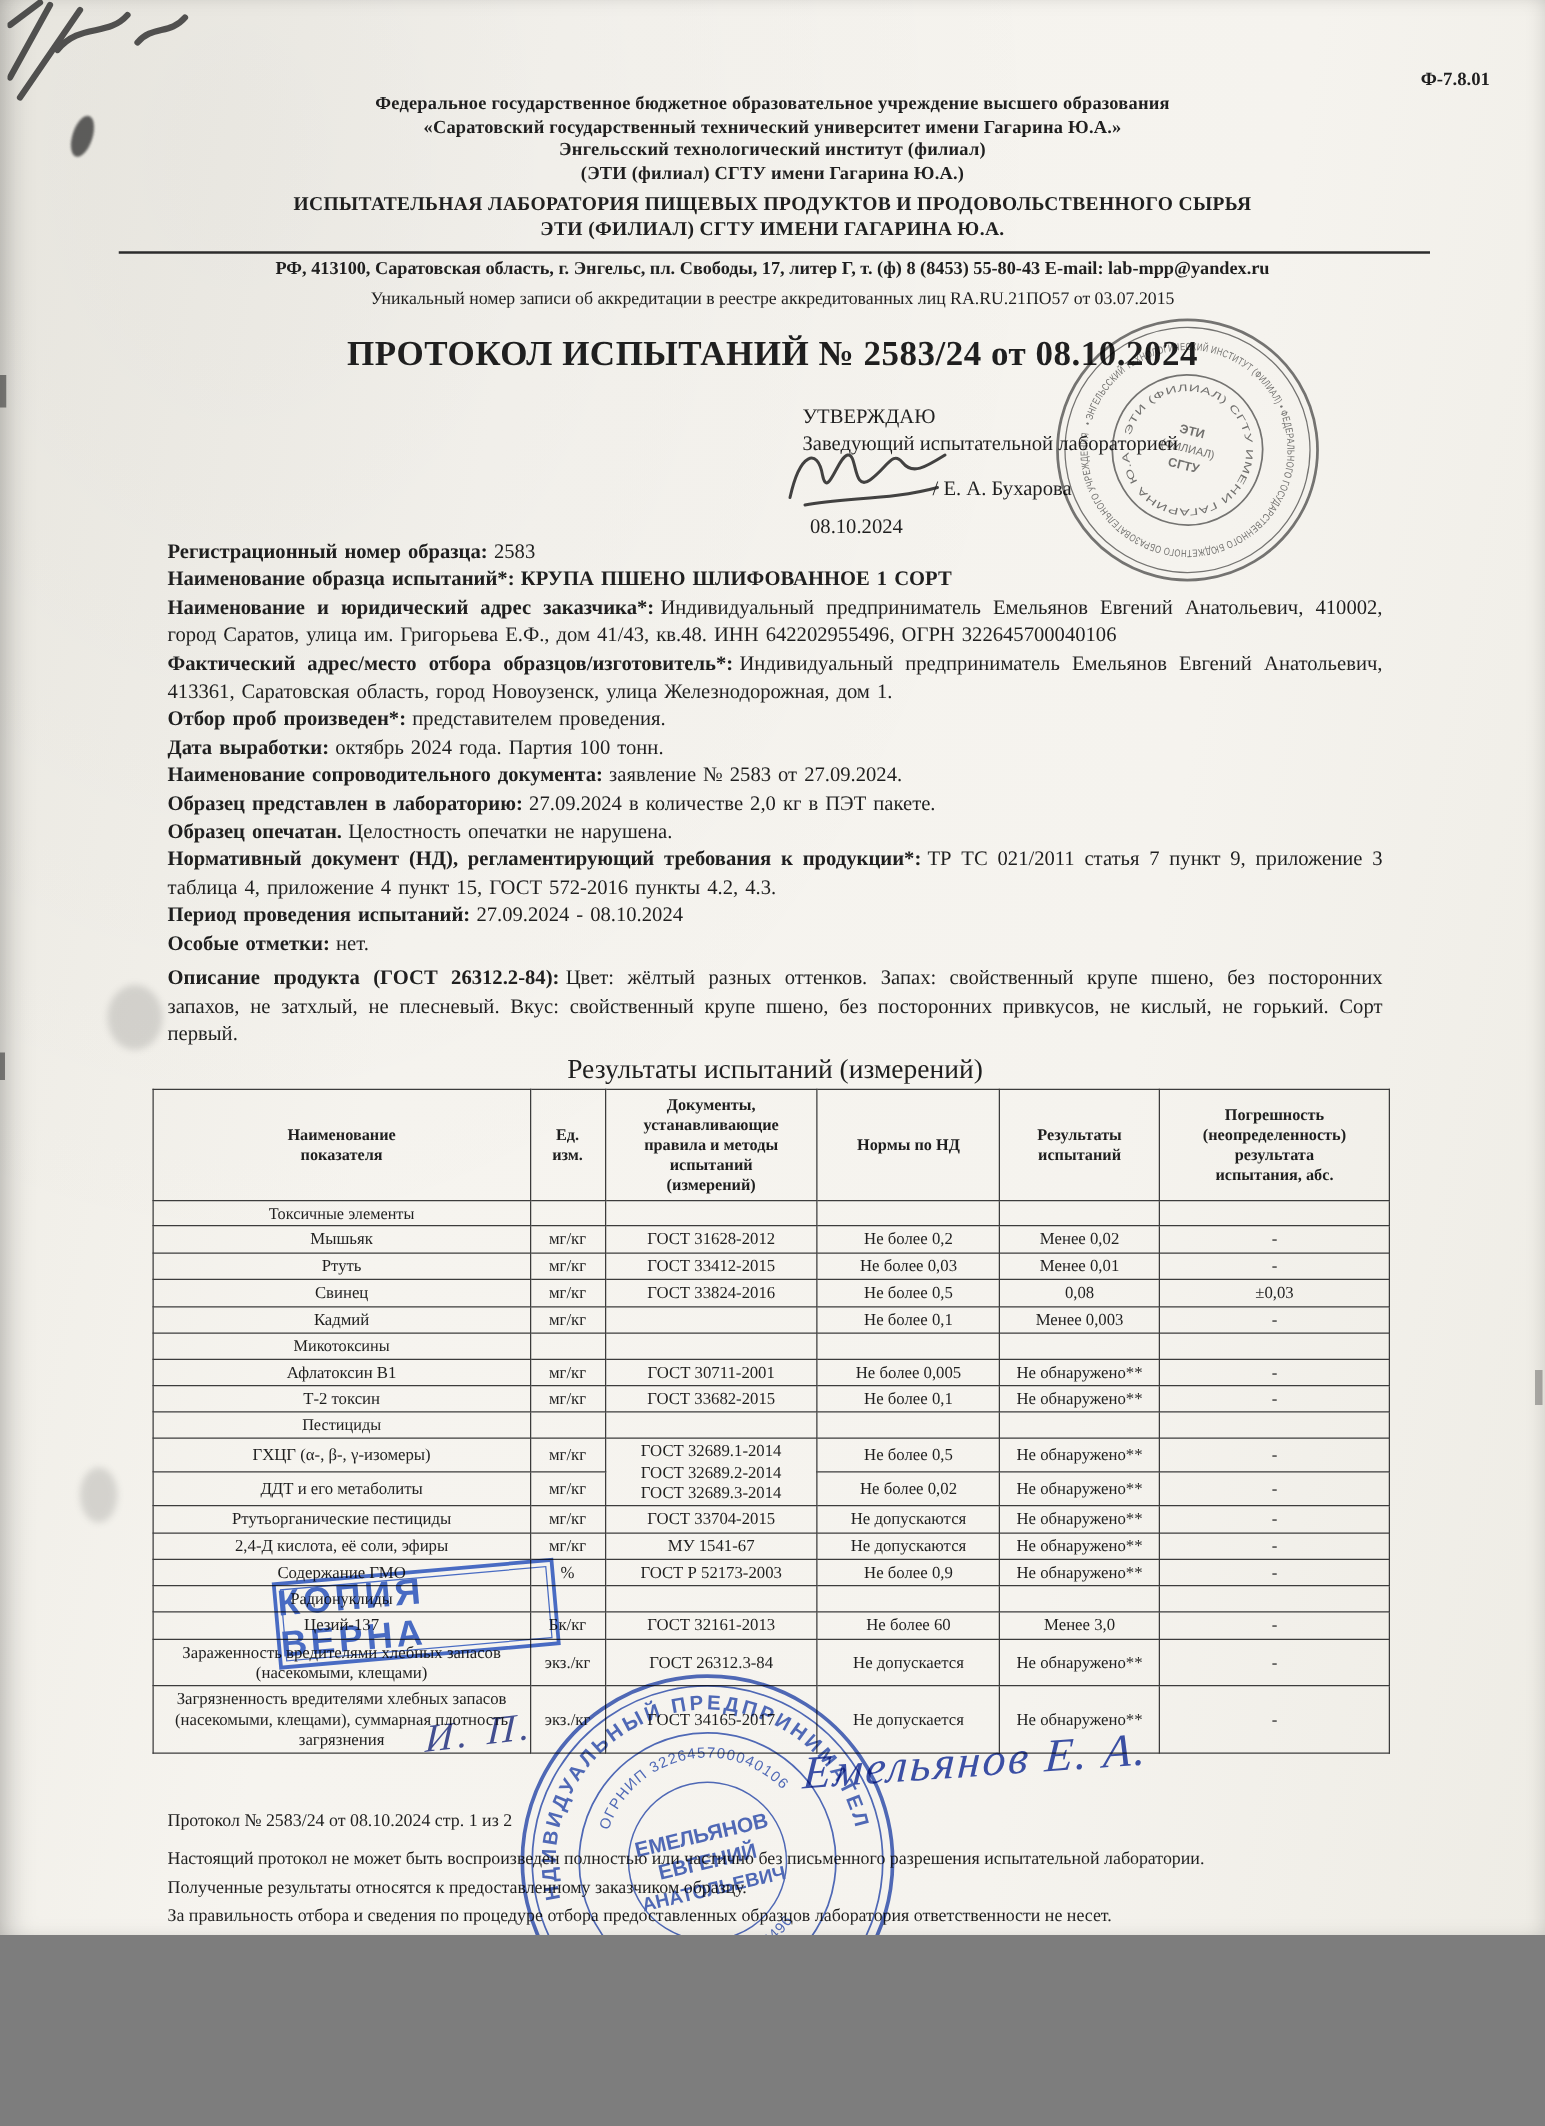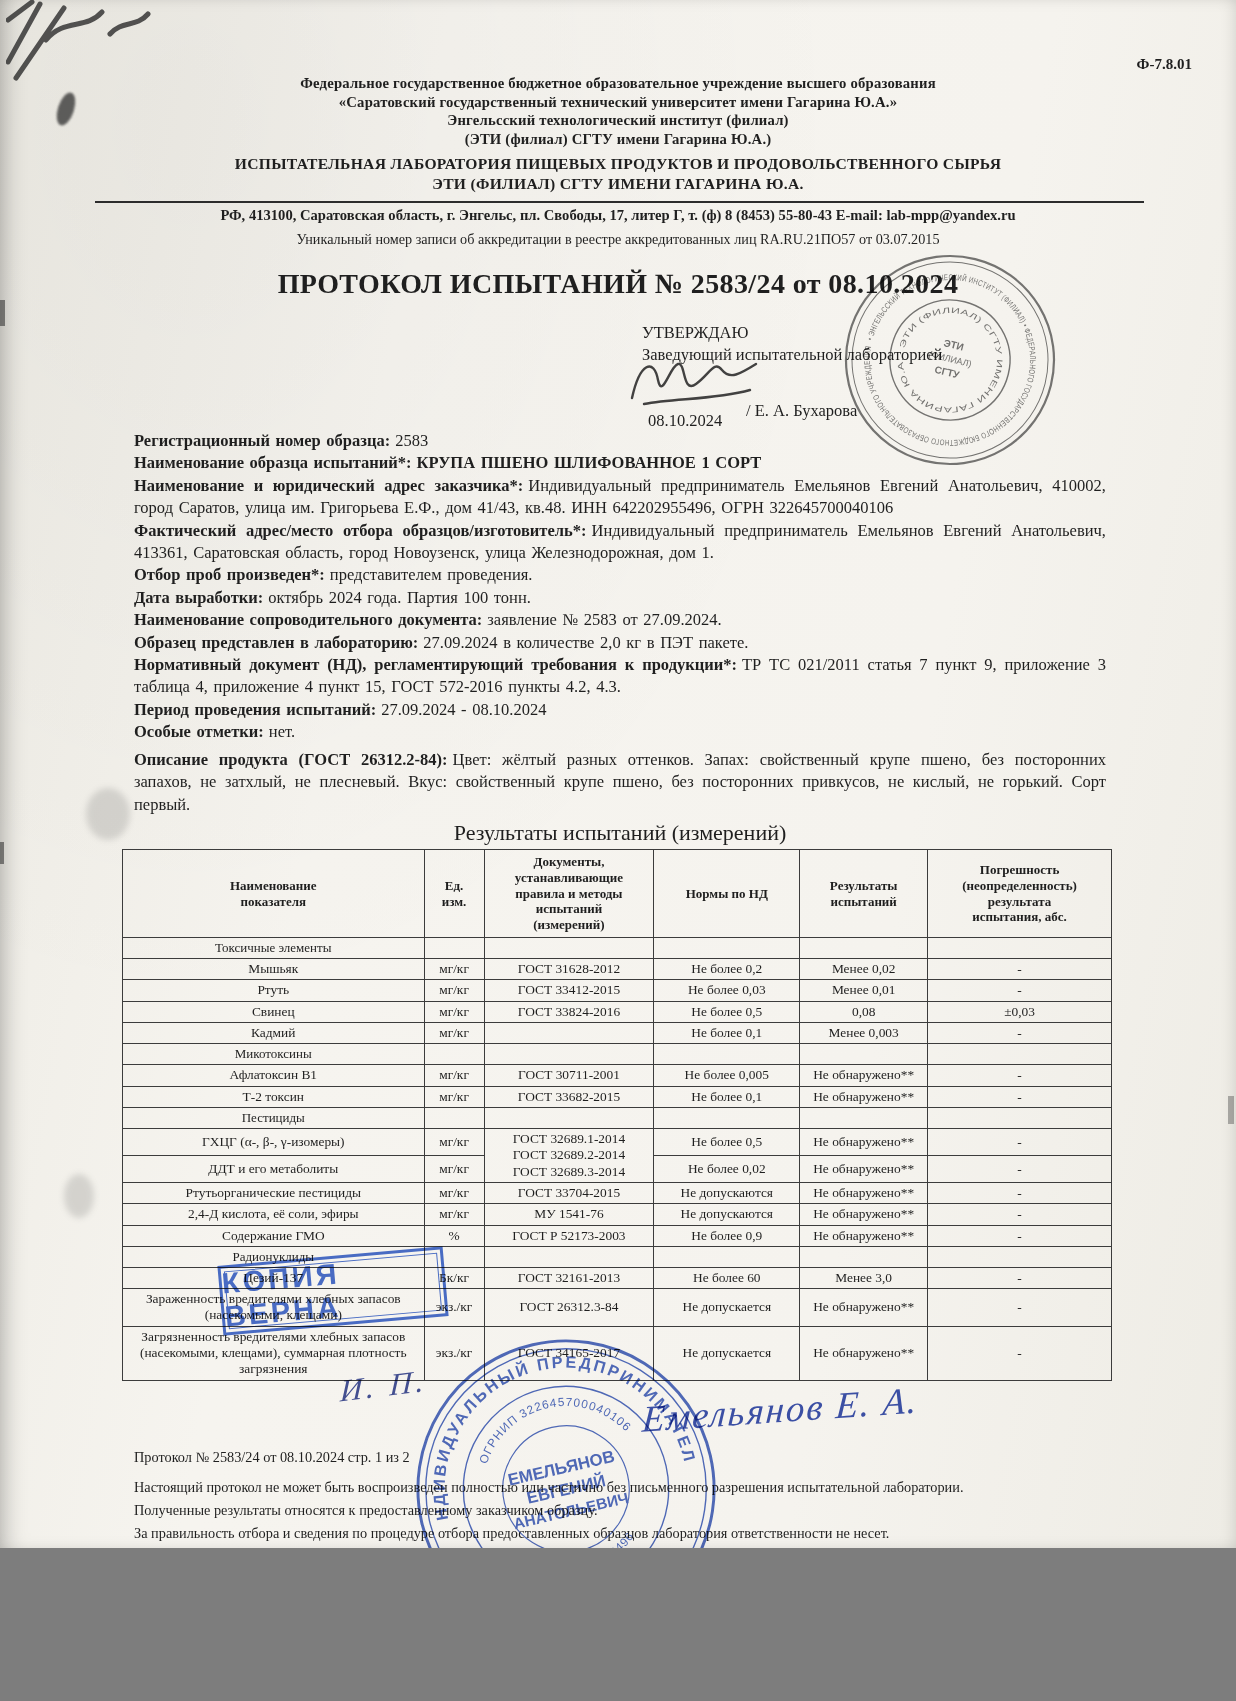--- a/index.html
+++ b/index.html
@@ -20,21 +20,21 @@
   .lab-block { margin-top:6px; }
   .lab-line { font-size:15.6px; font-weight:bold; line-height:19.5px; letter-spacing:.3px; }
   .head-rule { position:absolute; top:201px; left:95px; right:92px; border-top:2.2px solid #2c2c2c; }
   .addr-line { position:absolute; top:207px; left:110px; right:110px; text-align:center; font-size:14.6px; font-weight:bold; }
   .accred-line { position:absolute; top:231px; left:110px; right:110px; text-align:center; font-size:14.2px; }
   .doc-title { position:absolute; top:268px; left:110px; right:110px; text-align:center; font-size:28px; font-weight:bold; letter-spacing:.4px; }
 
   .approval { position:absolute; left:642px; top:322px; width:350px; font-size:16.5px; line-height:22px; }
   .sig-row { position:relative; height:44px; }
   .sig-black { position:absolute; left:-18px; top:-12px; }
-  .sig-name { position:absolute; left:104px; top:14px;margin-top:20px; }
+  .sig-name { position:absolute; left:104px; top:14px; }
   .appr-date { margin-left:6px; }
 
   .doc-body { position:absolute; left:134px; right:130px; top:430px; }
   .field { font-size:16.5px; line-height:22.4px; text-align:justify; word-spacing:1.5px; }
   .field b { margin-right:5px; }
   .v-bold span { font-weight:bold;font-family:Liberation Serif, serif; }
   .desc { margin-top:5px; }
   .results-title { margin-top:4px; text-align:center; font-size:22px; }
 
   table.results { border-collapse:collapse; margin-top:3px; margin-left:-12px; width:990px;
@@ -144,20 +144,21 @@
 
   <section class="doc-body">
     <p class="field"><b>Регистрационный номер образца:</b><span>2583</span></p>
     <p class="field v-bold"><b>Наименование  образца  испытаний*:</b><span>КРУПА ПШЕНО ШЛИФОВАННОЕ 1 СОРТ</span></p>
     <p class="field"><b>Наименование  и  юридический  адрес  заказчика*:</b><span>Индивидуальный  предприниматель  Емельянов  Евгений Анатольевич,  410002,  город  Саратов,  улица  им.  Григорьева  Е.Ф.,  дом  41/43,  кв.48.  ИНН  642202955496,  ОГРН 322645700040106</span></p>
     <p class="field"><b>Фактический адрес/место отбора образцов/изготовитель*:</b><span>Индивидуальный предприниматель Емельянов Евгений Анатольевич,  413361, Саратовская область, город Новоузенск, улица Железнодорожная, дом 1.</span></p>
     <p class="field"><b>Отбор проб произведен*:</b><span>представителем проведения.</span></p>
     <p class="field"><b>Дата выработки:</b><span>октябрь 2024 года.  Партия  100 тонн.</span></p>
     <p class="field"><b>Наименование сопроводительного документа:</b><span>заявление № 2583 от 27.09.2024.</span></p>
     <p class="field"><b>Образец  представлен в лабораторию:</b><span>27.09.2024 в количестве  2,0  кг в ПЭТ пакете.</span></p>
+    <p class="field"><b>Образец  опечатан.</b><span>Целостность опечатки не нарушена.</span></p>
     <p class="field"><b>Нормативный документ (НД), регламентирующий требования к продукции*:</b><span>ТР ТС 021/2011 статья 7 пункт 9, приложение 3 таблица 4, приложение 4 пункт 15,  ГОСТ 572-2016 пункты 4.2, 4.3.</span></p>
     <p class="field"><b>Период проведения испытаний:</b><span>27.09.2024 - 08.10.2024</span></p>
     <p class="field"><b>Особые отметки:</b><span>нет.</span></p>
 
     <p class="field desc"><b>Описание  продукта  (ГОСТ 26312.2-84):</b><span>Цвет:  жёлтый  разных  оттенков.  Запах:  свойственный  крупе  пшено,  без посторонних  запахов,  не затхлый,  не плесневый.  Вкус:  свойственный  крупе  пшено,  без  посторонних  привкусов,  не кислый,  не горький.   Сорт первый.</span></p>
 
     <div class="results-title">Результаты испытаний (измерений)</div>
 
     <table class="results">
       <colgroup>
@@ -282,21 +283,21 @@
             <td class="col0">Ртутьорганические пестициды</td>
             <td class="col1">мг/кг</td>
             <td class="col2">ГОСТ 33704-2015</td>
             <td class="col3">Не допускаются</td>
             <td class="col4">Не обнаружено**</td>
             <td class="col5">-</td>
           </tr>
           <tr>
             <td class="col0">2,4-Д кислота, её соли, эфиры</td>
             <td class="col1">мг/кг</td>
-            <td class="col2">МУ 1541-76</td>
+            <td class="col2">МУ 1541-67</td>
             <td class="col3">Не допускаются</td>
             <td class="col4">Не обнаружено**</td>
             <td class="col5">-</td>
           </tr>
           <tr>
             <td class="col0">Содержание ГМО</td>
             <td class="col1">%</td>
             <td class="col2">ГОСТ Р 52173-2003</td>
             <td class="col3">Не более 0,9</td>
             <td class="col4">Не обнаружено**</td>

